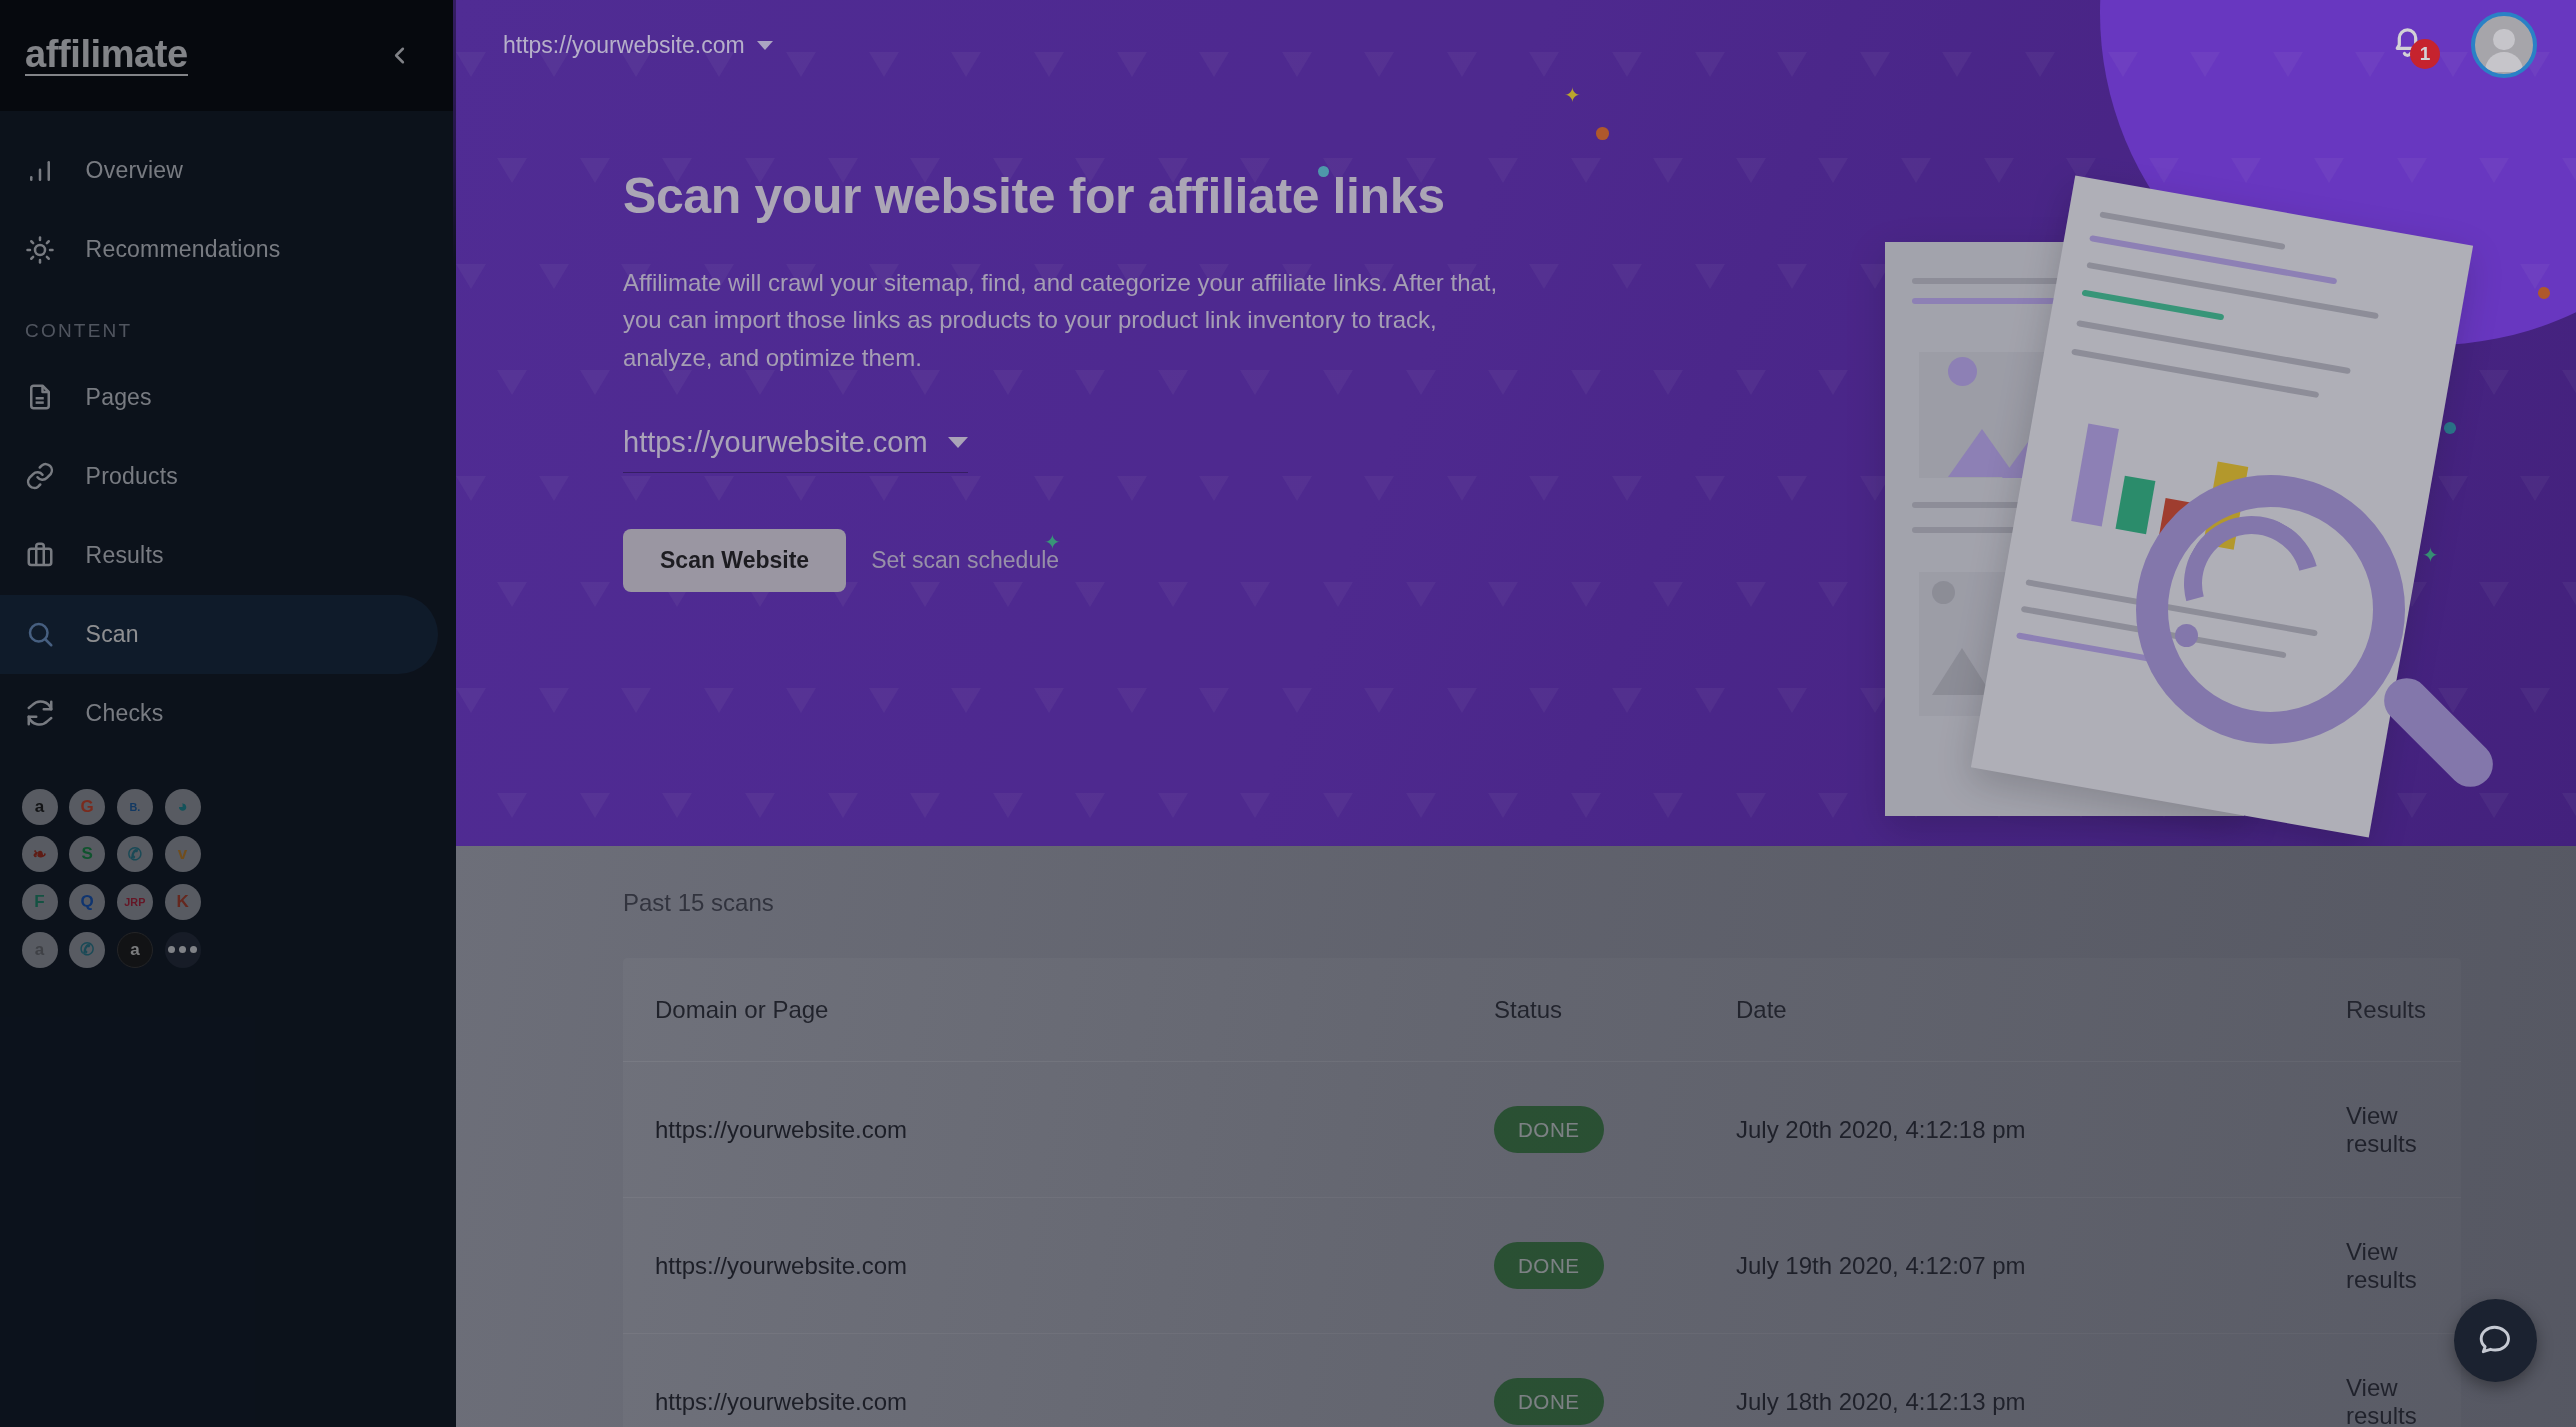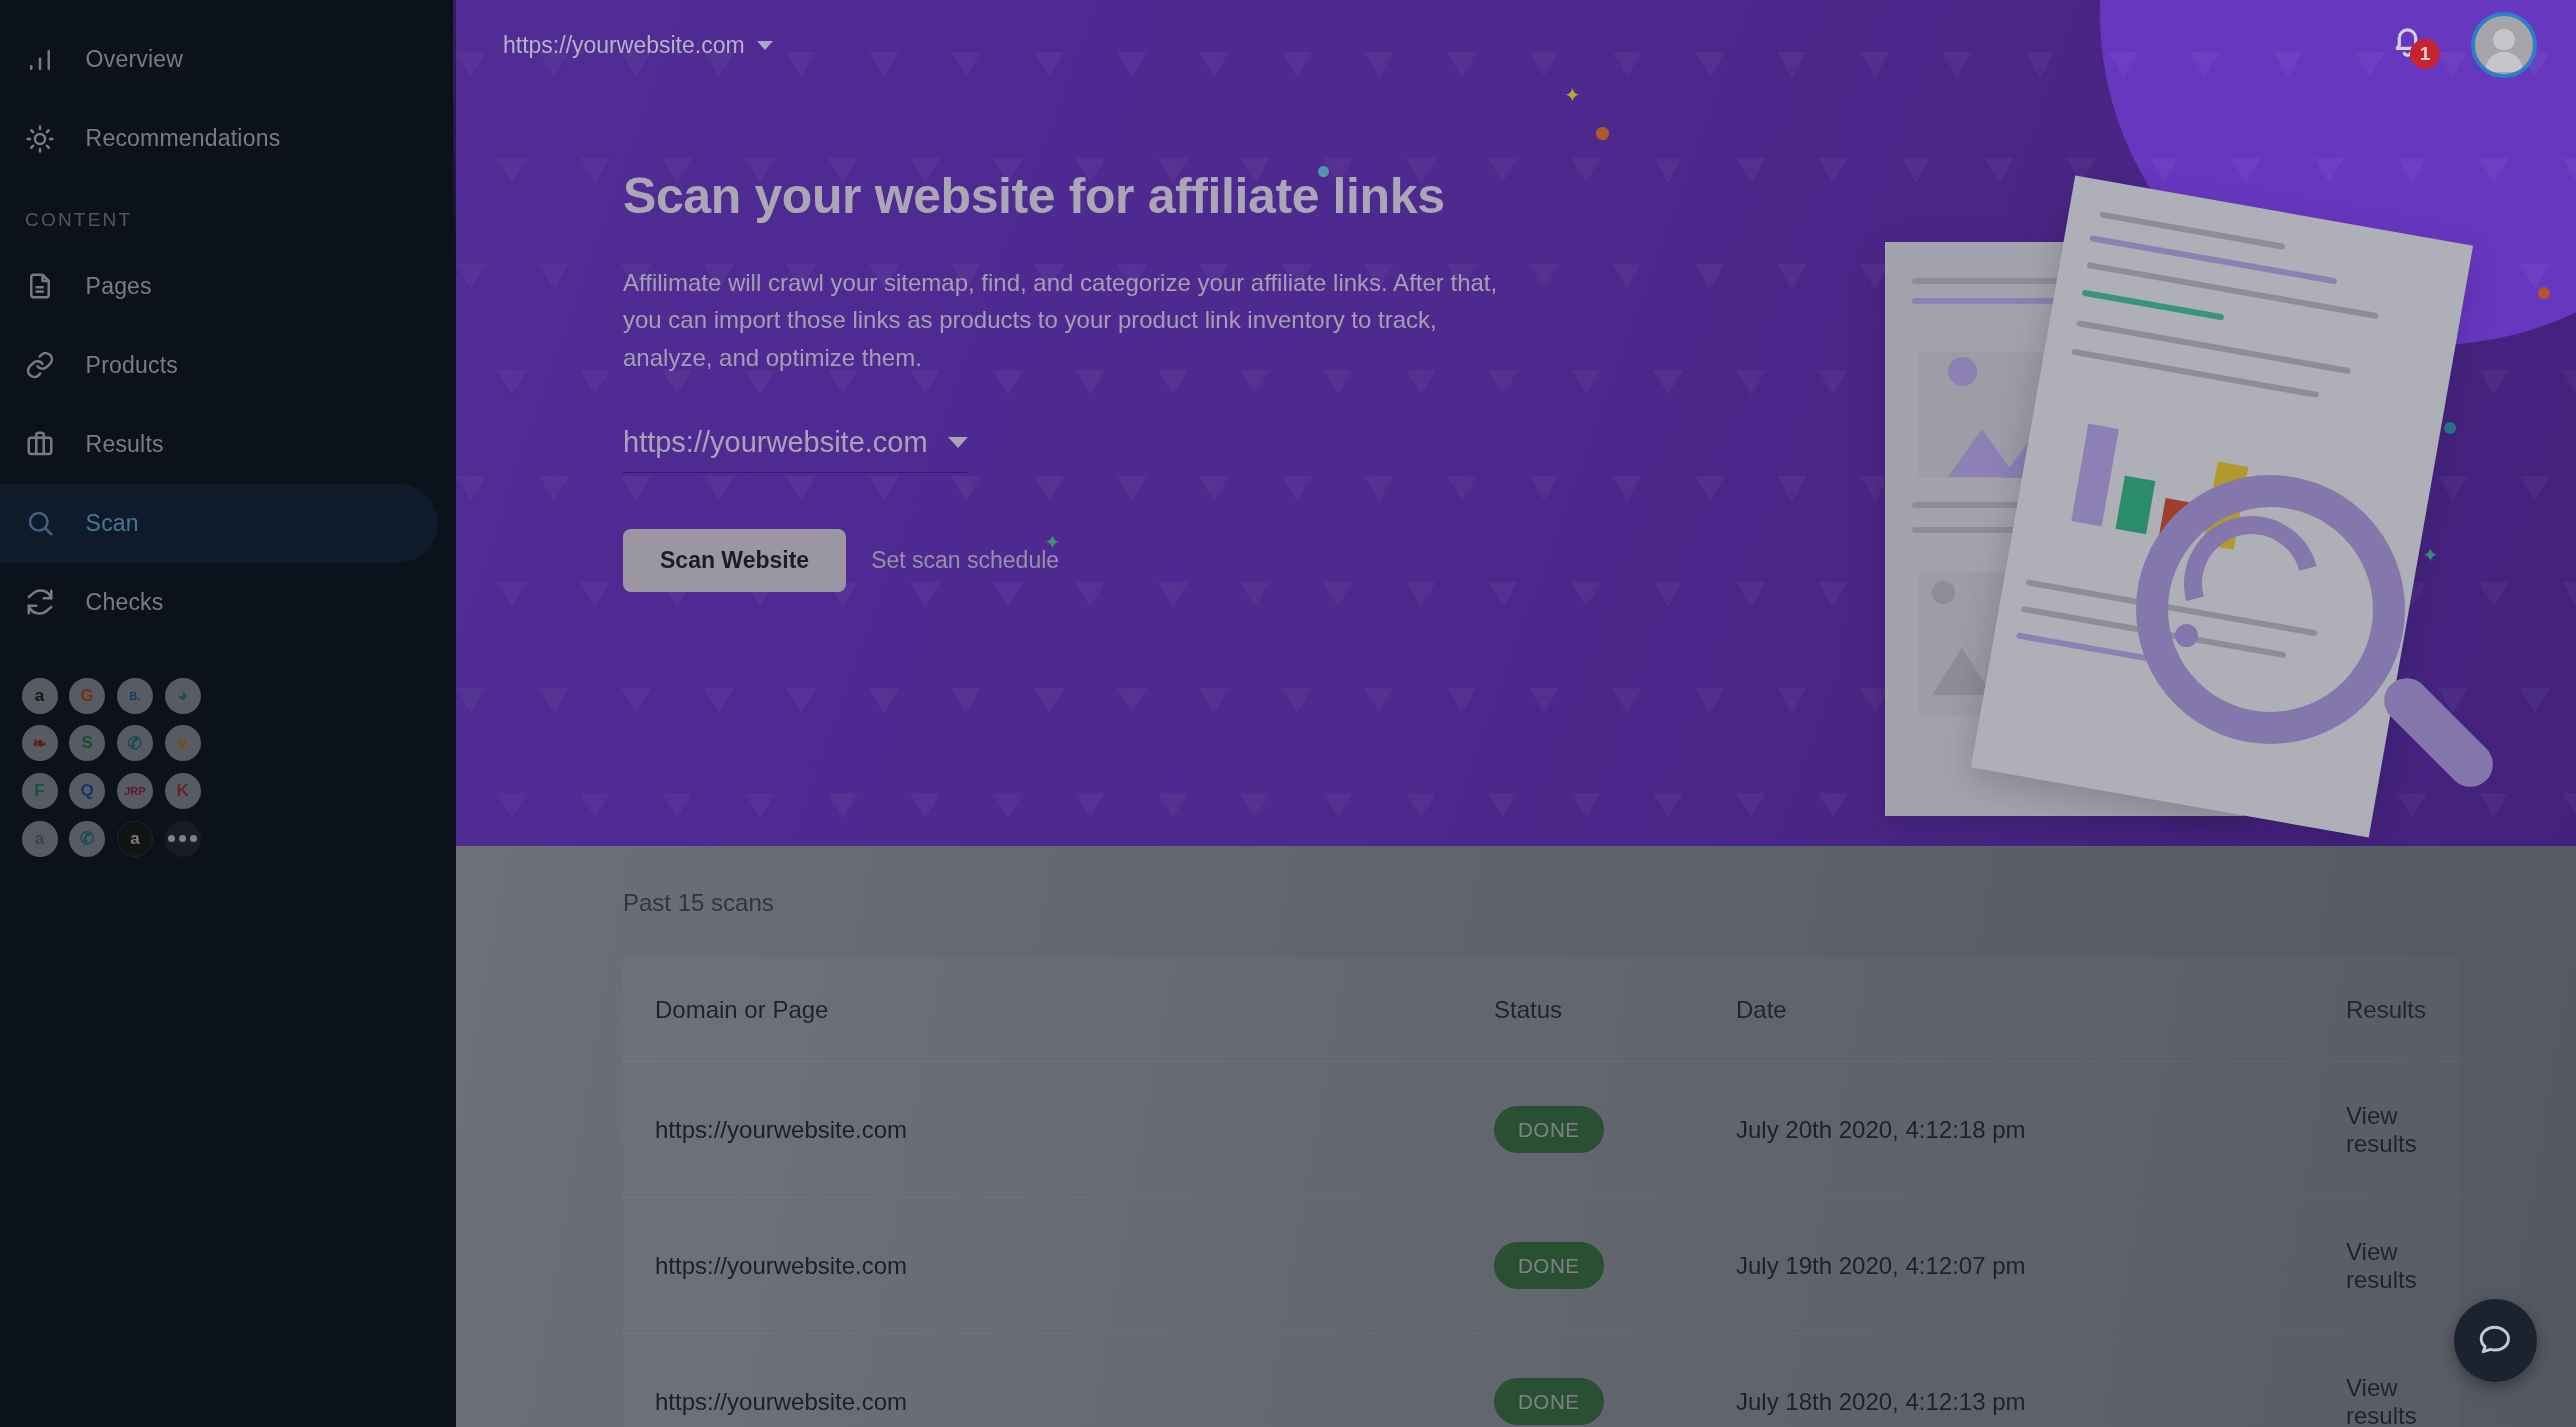--- a/index.html
+++ b/index.html
@@ -49,21 +49,21 @@
     border-radius: 0 41px 41px 0;
     cursor: pointer;
     color: #d6dae2;
   }
   .nav-item .ico {
     width: 48px; display: flex; align-items: center; justify-content: flex-start;
   }
   .nav-item .ico svg { width: 30px; height: 30px; }
   .nav-item .lbl { font-size: 23px; margin-left: 12.6px; letter-spacing: 0.2px; }
   .nav-item.active { background: #17booga; }
-  .nav-item.active { background: #162941; color: #7dd3fc; }
+  .nav-item.active { background: #162941; color: #ffffff; }
   .nav-item.active .ico svg { stroke: #7ba7e0; }
 
   .nav-section {
     font-size: 19px; color: #8d94a3; letter-spacing: 2.2px;
     padding: 30.5px 0 16px 25px;
   }
 
   
   .logo-grid {
     display: flex; flex-wrap: wrap;
@@ -260,20 +260,28 @@
     z-index: 8; cursor: pointer; box-shadow: 0 5.4px 16px rgba(0,0,0,.35);
   }
   .chat-fab svg { width: 39px; height: 39px; }
 </style>
 </head>
 <body>
 
 <div id="app">
 
   <aside class="sidebar">
+    <div class="sidebar-top">
+      <div class="brand">affilimate</div>
+      <div class="collapse-btn">
+        <svg viewBox="0 0 24 24" fill="none" stroke="#e3e5ea" stroke-width="2.2" stroke-linecap="round" stroke-linejoin="round">
+            <polyline points="15 18 9 12 15 6"></polyline>
+          </svg>
+      </div>
+    </div>
 
     <div class="nav-area">
 
       <div class="nav-item">
         <span class="ico">
           <svg viewBox="0 0 24 24" fill="none" stroke="#d6dae2" stroke-width="2" stroke-linecap="round">
               <line x1="5" y1="19" x2="5" y2="17"></line>
               <line x1="12" y1="19" x2="12" y2="11"></line>
               <line x1="19" y1="19" x2="19" y2="5"></line>
             </svg>

